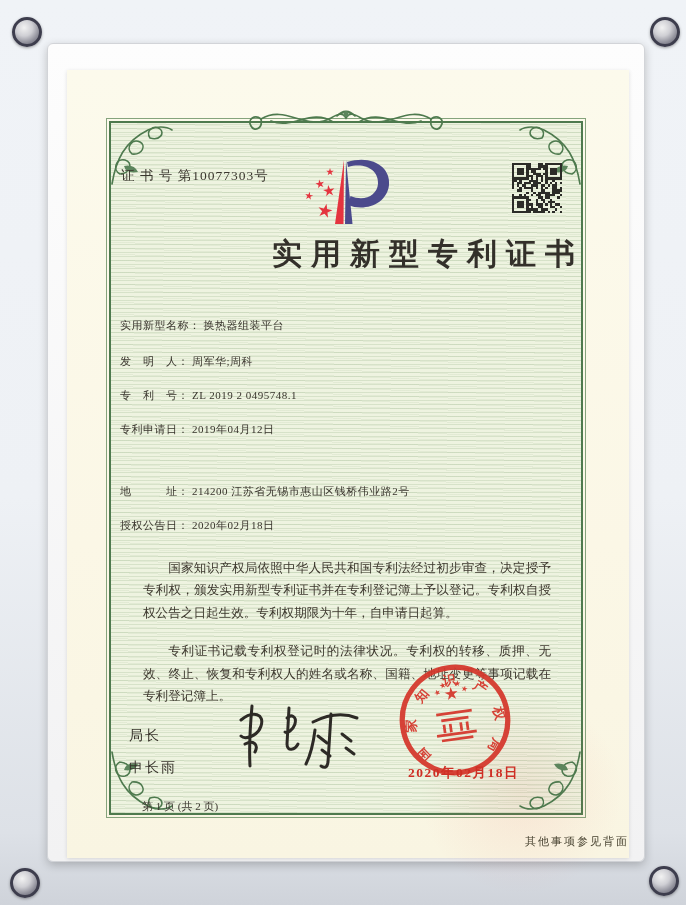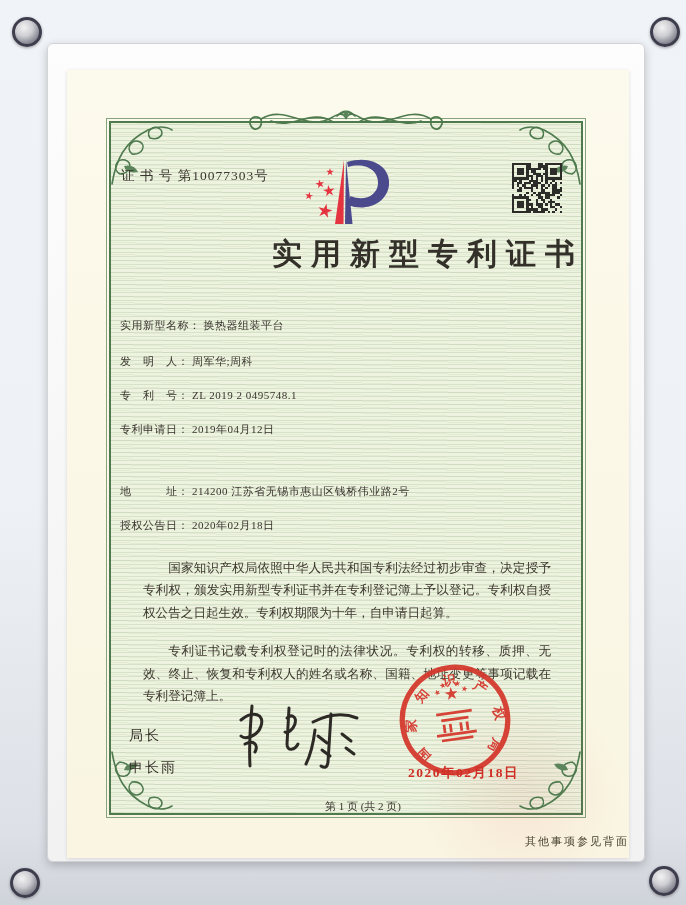--- a/index.html
+++ b/index.html
@@ -66,21 +66,21 @@
   .row2{left:296px;}
   .paras{
     position:absolute;left:60px;top:471px;width:440px;
     font-size:12.6px;line-height:1.78;color:#3c372d;text-align:justify;
   }
   .paras p{margin:16px;text-indent:2em;}
   .officials{position:absolute;left:62px;top:650px;font-size:14px;letter-spacing:2px;line-height:2.3;color:#37332b;}
   .signature{position:absolute;left:158px;top:630px;width:150px;height:84px;}
   .seal{position:absolute;left:330px;top:592px;width:116px;height:116px;transform:rotate(-8deg);opacity:.93;}
   .seal-date{position:absolute;left:341px;top:694px;font-size:13.5px;letter-spacing:1.5px;color:#cf2f25;font-weight:600;}
-  .page{position:absolute;left:39px;top:729px;width:514px;text-align:center;font-size:11px;color:#3a362e;}
+  .page{position:absolute;left:39px;top:729px;width:514px;text-align:left;font-size:11px;color:#3a362e;padding-left:36px;}
   .note{position:absolute;left:0;top:764px;width:562px;text-align:right;font-size:11px;letter-spacing:2px;color:#46412f;}
 </style>
 </head>
 <body>
 
 <div class="stage">
   <div class="screw tl"></div>
   <div class="screw tr"></div>
   <div class="screw bl"></div>
   <div class="screw br"></div>

